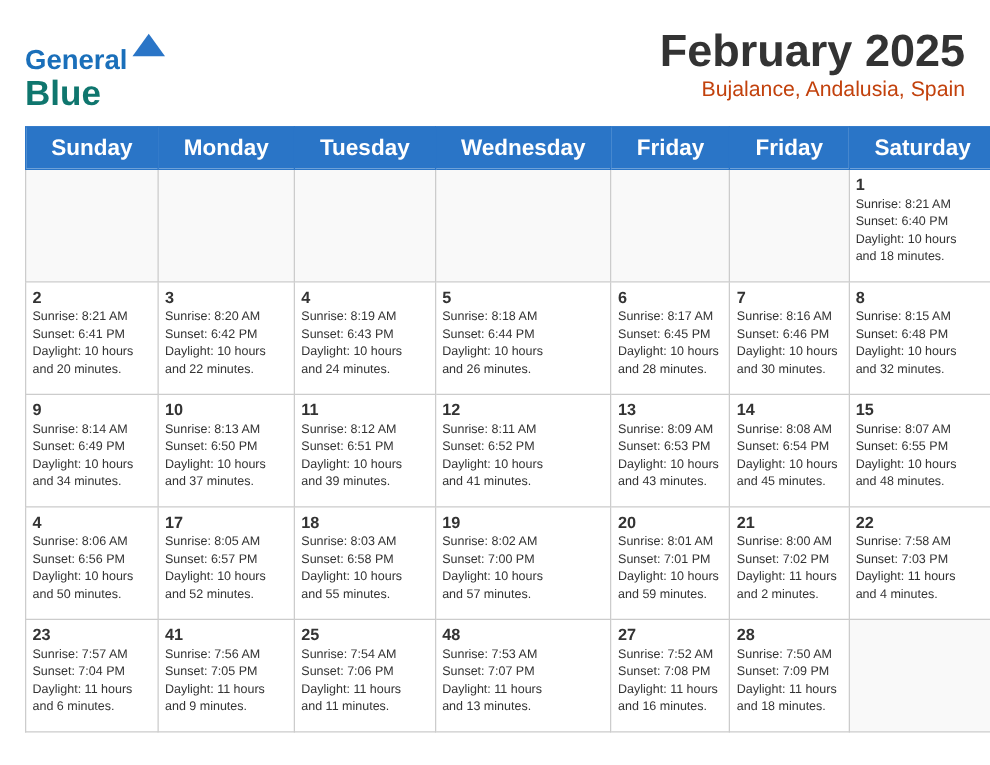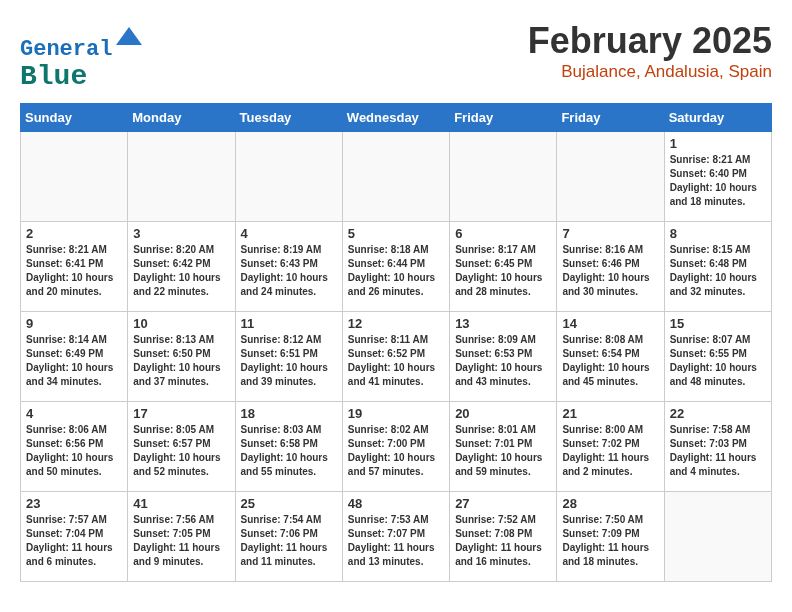--- a/index.html
+++ b/index.html
@@ -19,21 +19,20 @@
     .logo {
       display: flex;
       align-items: center;
       margin-top: 5px;
     }
     .logo-text {
       font-size: 22px;
       font-weight: bold;
       color: #333;
       line-height: 1.1;
-      font-family: Liberation Mono, monospace;
     }
     .logo-text span {
       color: #1a6fba;
     }
     .logo-icon {
       width: 30px;
       height: 30px;
       margin-left: 2px;
     }
     .title-block {
@@ -50,23 +49,23 @@
       color: #c2410c;
     }
     .calendar {
       width: 100%;
       border-collapse: collapse;
       border: 1px solid #ccc;
     }
     .calendar th {
       background-color: #2a75c7;
       color: #fff;
-      font-size: 13px;
-      font-weight: bold;
-      padding: 6px 4px;
+      font-size: 18px;
+      font-weight: bold;
+      padding: 6px 20px;
       text-align: left;
       border: 1px solid #2a75c7;
     }
     .calendar td {
       width: calc(100% / 7);
       vertical-align: top;
       border: 1px solid #ccc;
       padding: 4px 5px;
       font-size: 10.5px;
       color: #333;
@@ -80,21 +79,20 @@
       font-size: 13px;
       font-weight: bold;
       color: #333;
       display: block;
       margin-bottom: 2px;
     }
     .day-info {
       font-size: 10px;
       color: #333;
       line-height: 1.4;
-      font-weight: bold;
     }
   </style>
 </head>
 <body>
 
 <div class="header-section">
   <div class="logo">
     <div>
       <div class="logo-text">
         <span>General</span><svg class="logo-icon" viewBox="0 0 30 30" xmlns="http://www.w3.org/2000/svg">

